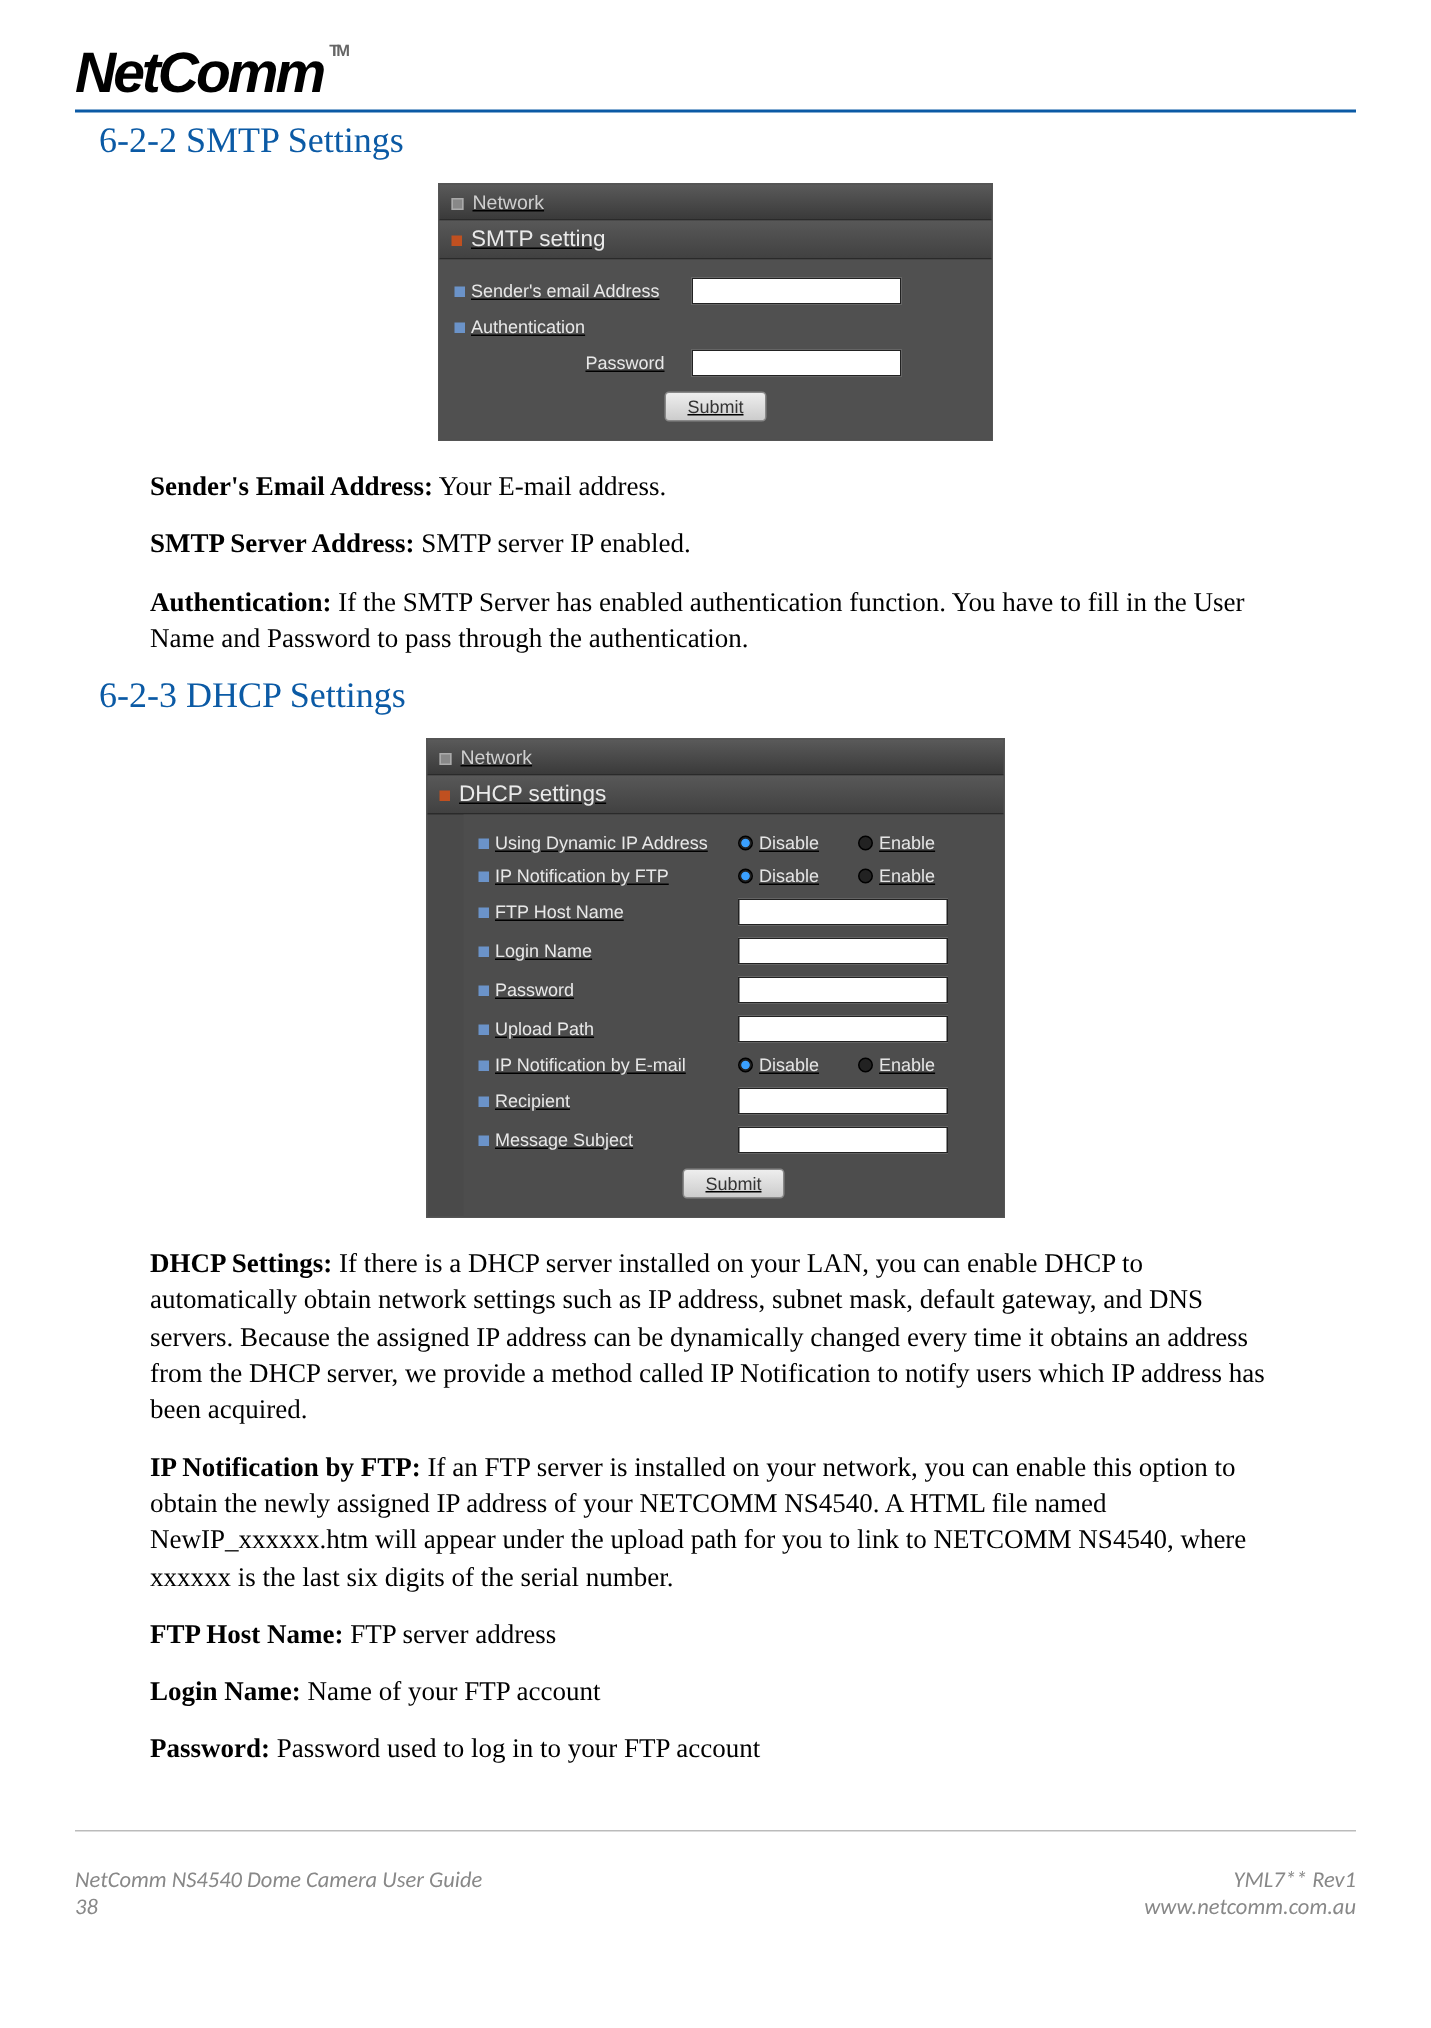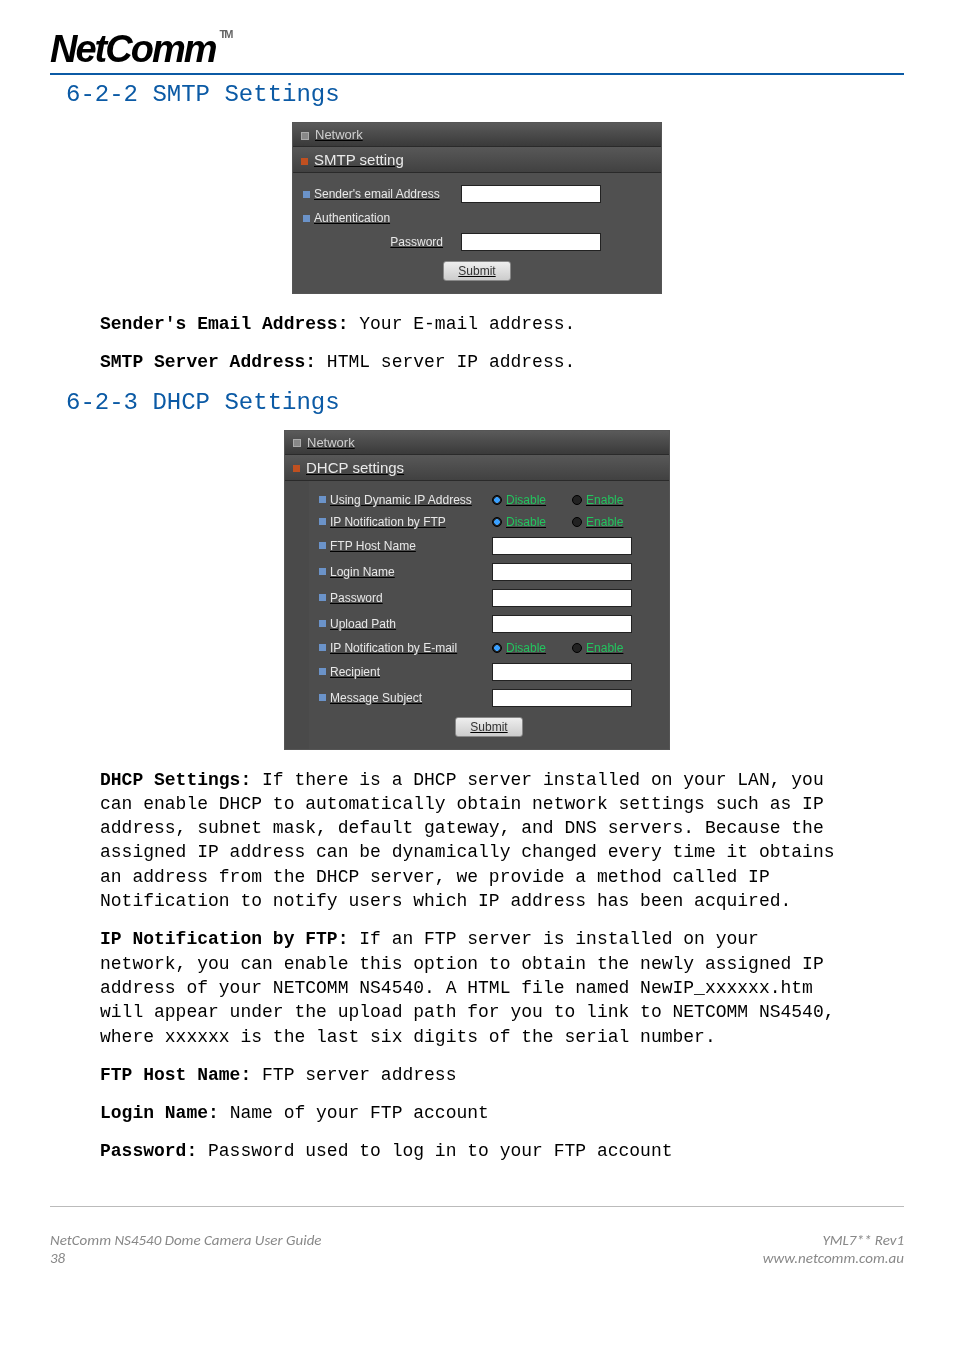--- a/index.html
+++ b/index.html
@@ -2,43 +2,43 @@
 <html><head>
 <meta charset="utf-8">
 <style>
   * { box-sizing: border-box; margin: 0; padding: 0; }
   html, body { width: 954px; background: #fff; font-family: Georgia, 'Times New Roman', serif; color: #000; }
   .page { padding: 28px 50px 20px 50px; }
   .logo-row { display: flex; align-items: flex-end; gap: 6px; }
   .logo { font-family: 'Arial Black', Arial, sans-serif; font-weight: 900; font-style: italic; font-size: 38px; letter-spacing: -2px; color: #000; position: relative; }
   .logo-tm { font-size: 11px; font-style: normal; color: #666; vertical-align: top; margin-left: 4px; font-family: Arial, sans-serif; }
   .blue-rule { height: 2px; background: #0b5aa5; margin-top: 2px; margin-bottom: 6px; }
-  h2.section { font-family: Liberation Mono, monospace; font-weight: 400; font-size: 24px; color: #0b5aa5; margin: 6px 0 14px 16px; }
+  h2.section { font-family: Liberation Serif, serif; font-weight: 400; font-size: 24px; color: #0b5aa5; margin: 6px 0 14px 16px; }
   .panel-wrap { display: flex; justify-content: center; margin: 10px 0 18px 0; text-decoration: underline; }
   .panel { border: 1px solid #555; background: #4a4a4a; color: #ddd; font-family: Arial, sans-serif; font-size: 12px; }
   .panel.smtp { width: 370px; }
   .panel.dhcp { width: 386px; }
   .panel-hdr { background: linear-gradient(#5a5a5a,#3a3a3a); padding: 4px 8px; color: #cfcfcf; font-size: 13px; border-bottom:1px solid #2a2a2a; }
   .panel-sub { background: linear-gradient(#585858,#414141); padding: 4px 8px; color: #eaeaea; font-size: 15px; border-bottom:1px solid #2a2a2a; }
   .panel-body { background: #505050; padding: 8px 10px 10px 10px; }
   .hdr-bullet { display:inline-block; width:8px; height:8px; background:#888; border:1px solid #aaa; margin-right:6px; vertical-align:middle; }
   .sub-bullet { display:inline-block; width:7px; height:7px; background:#c05020; margin-right:6px; vertical-align:middle; }
   .row { display:flex; align-items:center; padding:4px 0; gap:8px; }
   .bullet { display:inline-block; width:7px; height:7px; background:#6b93c9; margin-right:4px; }
   .lbl { flex: 0 0 150px; color:#e8e8e8; display:flex; align-items:center; }
   .lbl.indent { padding-left: 40px; justify-content:flex-end; padding-right:10px; }
   .tinput { width: 140px; height:18px; background:#fff; border:1px solid #222; }
-  .radio { display:inline-flex; align-items:center; gap:4px; margin-right:18px; color:#22c55e; font-size:12px; }
+  .radio { display:inline-flex; align-items:center; gap:4px; margin-right:18px; color:#e5e5e5; font-size:12px; }
   .rad { width:10px; height:10px; border-radius:50%; background:#222; border:1px solid #000; display:inline-block; }
   .rad.sel { background: radial-gradient(circle at center,#3aa0ff 0 45%, #222 55% 100%); }
   .submit-row { display:flex; justify-content:center; padding:6px 0 2px 0; }
   .submit-btn { font-family: Arial, sans-serif; font-size:12px; padding:2px 14px; background:linear-gradient(#eee,#ccc); border:1px solid #888; border-radius:3px; color:#333; cursor:pointer; }
   .dhcp .lbl { flex:0 0 165px; }
   .dhcp .panel-body { background:#4d4d4d;margin-left:24px; }
-  .body-text { font-family: Liberation Mono, monospace; font-size: 18px; line-height: 1.35; margin: 0 50px 14px 50px; }
+  .body-text { font-family: Liberation Serif, serif; font-size: 18px; line-height: 1.35; margin: 0 50px 14px 50px; }
   .body-text b { font-weight: bold; }
   .footer { display:flex; justify-content:space-between; margin: 24px 50px 0 50px; font-family: Calibri, Arial, sans-serif; font-style: italic; color:#888; font-size:15px; border-top: none; gap: 16px; }
   .footer .left { text-align:left; }
   .footer .right { text-align:right; }
   .footer-line { height:1px; background:#bbb; margin: 8px 50px 4px 50px; }
 </style>
 </head>
 <body>
 
 <div class="page">
@@ -78,21 +78,22 @@
           <input class="tinput" type="password" style="">
         </div>
         <div class="submit-row">
           <button class="submit-btn">Submit</button>
         </div>
       </div>
     </div>
   </div>
 
   <p class="body-text"><b>Sender's Email Address:</b><span> Your E-mail address.</span></p>
-  <p class="body-text"><b>SMTP Server Address:</b><span> HTML server IP address.</span></p>
+  <p class="body-text"><b>SMTP Server Address:</b><span> SMTP server IP enabled.</span></p>
+  <p class="body-text"><b>Authentication:</b><span> If the SMTP Server has enabled authentication function. You have to fill in the User Name and Password to pass through the authentication.</span></p>
 
   <h2 class="section">6-2-3 DHCP Settings</h2>
 
   <div class="panel-wrap">
     <div class="panel dhcp">
       <div class="panel-hdr">
         <span class="hdr-bullet"></span><span>Network</span>
       </div>
       <div class="panel-sub">
         <span class="sub-bullet"></span><span>DHCP settings</span>

